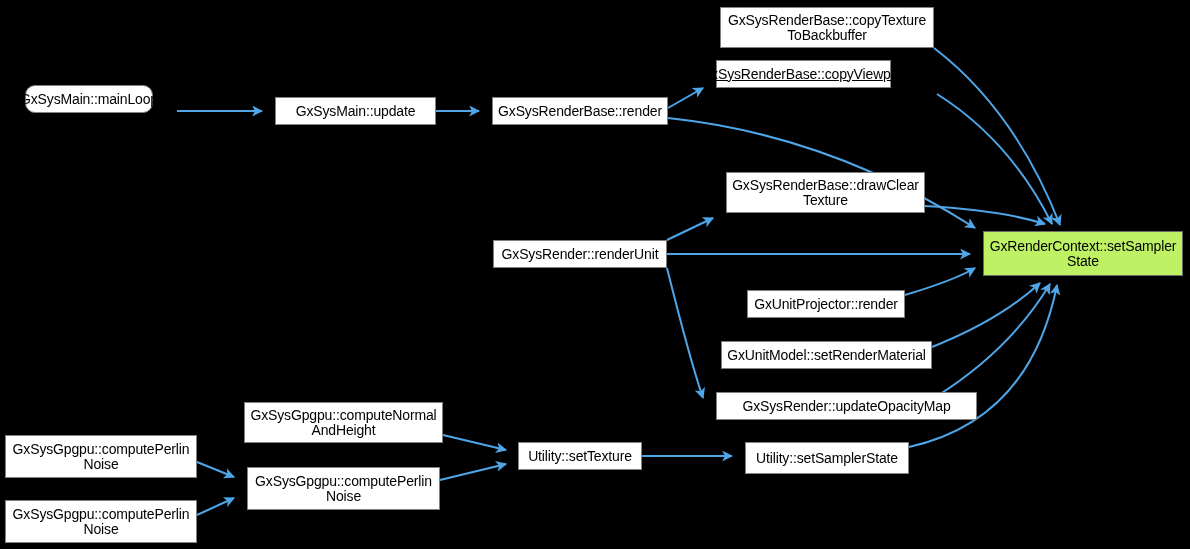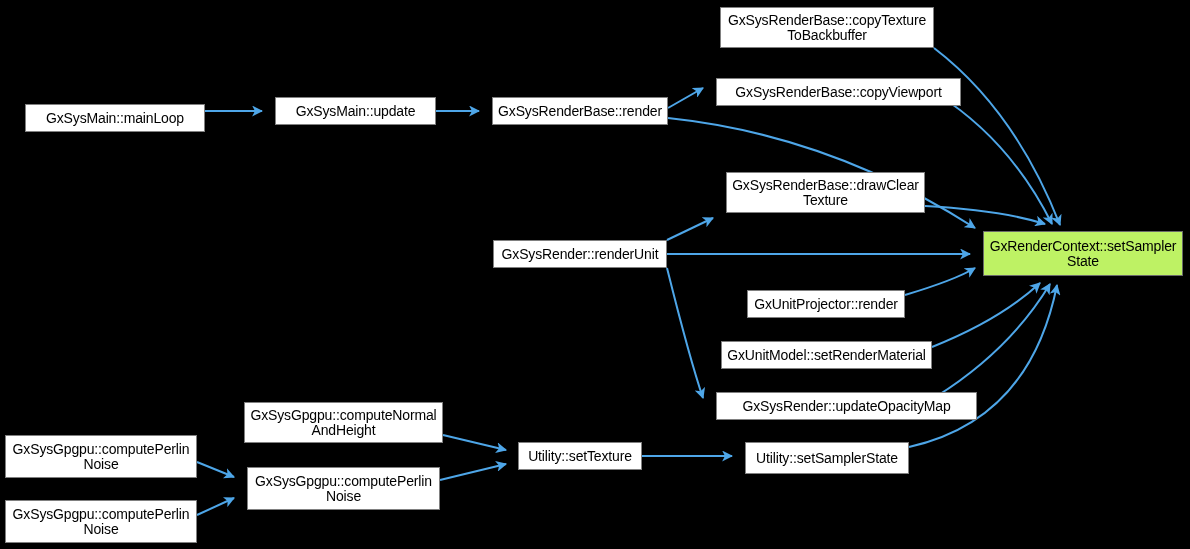--- a/index.html
+++ b/index.html
@@ -73,34 +73,34 @@
         <path d="M937,396 Q1010,350 1050,284" fill="none" stroke="#4ea6e8" stroke-width="2" marker-end="url(#arrow)"></path>
         <path d="M909,447 Q1030,420 1057,285" fill="none" stroke="#4ea6e8" stroke-width="2" marker-end="url(#arrow)"></path>
         <path d="M443,435 L506,450" fill="none" stroke="#4ea6e8" stroke-width="2" marker-end="url(#arrow)"></path>
         <path d="M440,480 L506,464" fill="none" stroke="#4ea6e8" stroke-width="2" marker-end="url(#arrow)"></path>
         <path d="M197,462 L234,477" fill="none" stroke="#4ea6e8" stroke-width="2" marker-end="url(#arrow)"></path>
         <path d="M197,515 L234,498" fill="none" stroke="#4ea6e8" stroke-width="2" marker-end="url(#arrow)"></path>
         <path d="M642,456 L732,456" fill="none" stroke="#4ea6e8" stroke-width="2" marker-end="url(#arrow)"></path>
       </g>
   </svg>
   <div id="node-layer">
-      <div class="node" style="left: 25px; top: 104px; width: 180px; height: 28px;">
+      <div class="node" style="left: 25px; top: 85px; width: 128px; height: 28px; border-radius: 10px;">
         <span>GxSysMain::mainLoop</span>
       </div>
       <div class="node" style="left: 275px; top: 97px; width: 161px; height: 28px;">
         <span>GxSysMain::update</span>
       </div>
       <div class="node" style="left: 492px; top: 97px; width: 176px; height: 28px;">
         <span>GxSysRenderBase::render</span>
       </div>
       <div class="node" style="left: 720px; top: 7px; width: 214px; height: 41px;">
         <span>GxSysRenderBase::copyTexture
 ToBackbuffer</span>
       </div>
-      <div class="node" style="left: 716px; top: 78px; width: 245px; height: 28px;">
+      <div class="node" style="left: 716px; top: 60px; width: 175px; height: 28px; text-decoration: underline;">
         <span>GxSysRenderBase::copyViewport</span>
       </div>
       <div class="node" style="left: 726px; top: 172px; width: 199px; height: 41px;">
         <span>GxSysRenderBase::drawClear
 Texture</span>
       </div>
       <div class="node" style="left: 493px; top: 240px; width: 174px; height: 28px;">
         <span>GxSysRender::renderUnit</span>
       </div>
       <div class="node" style="left: 747px; top: 290px; width: 158px; height: 28px;">

